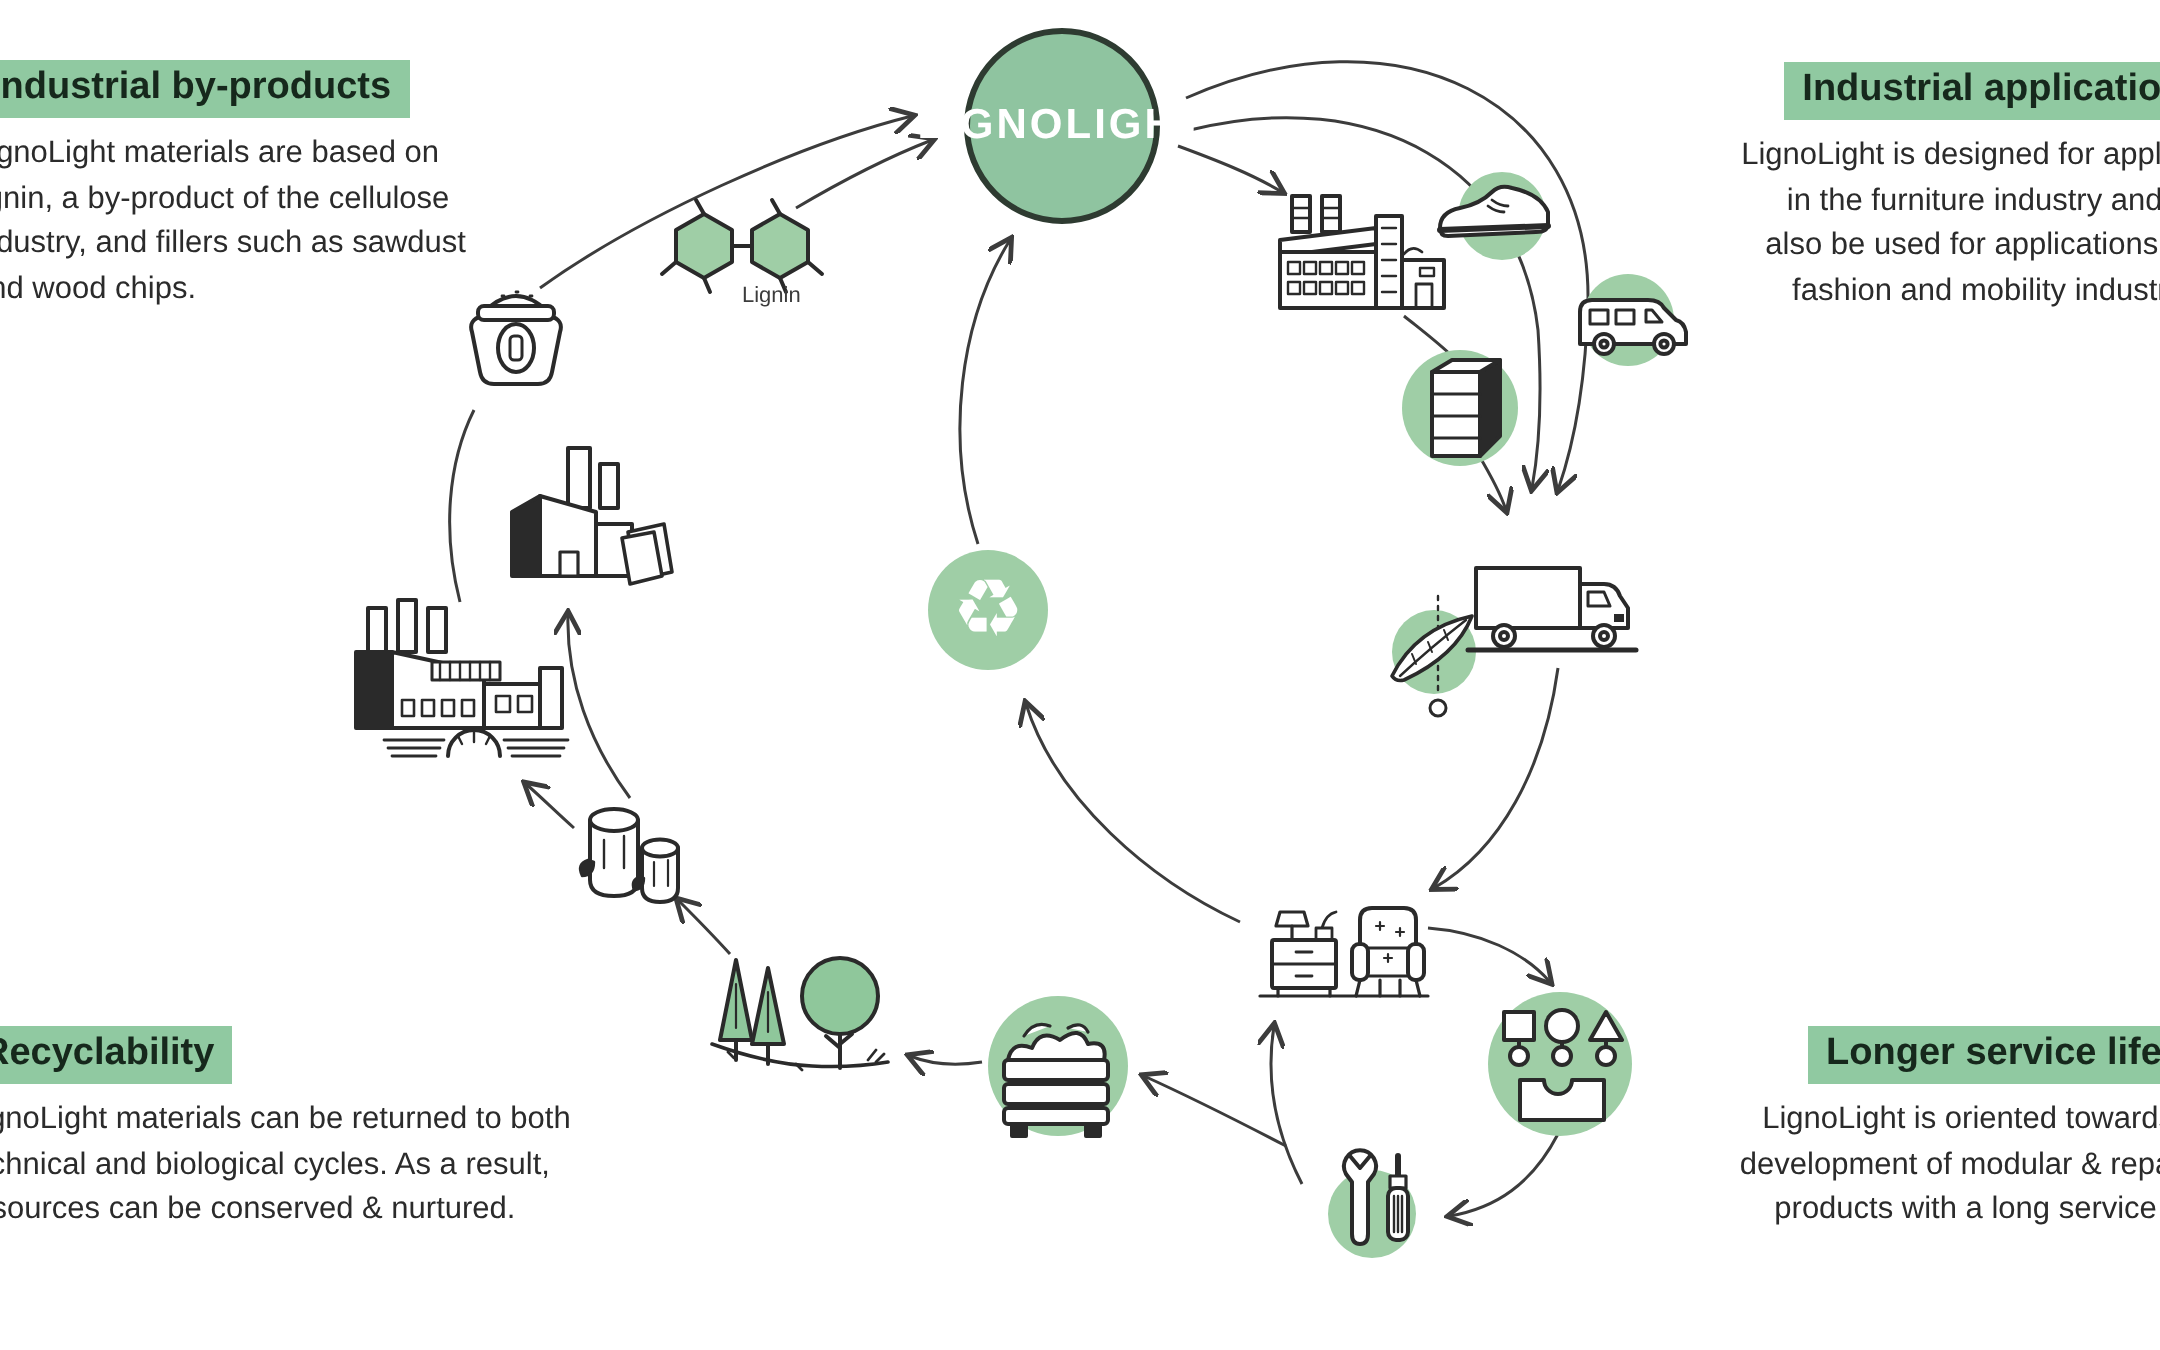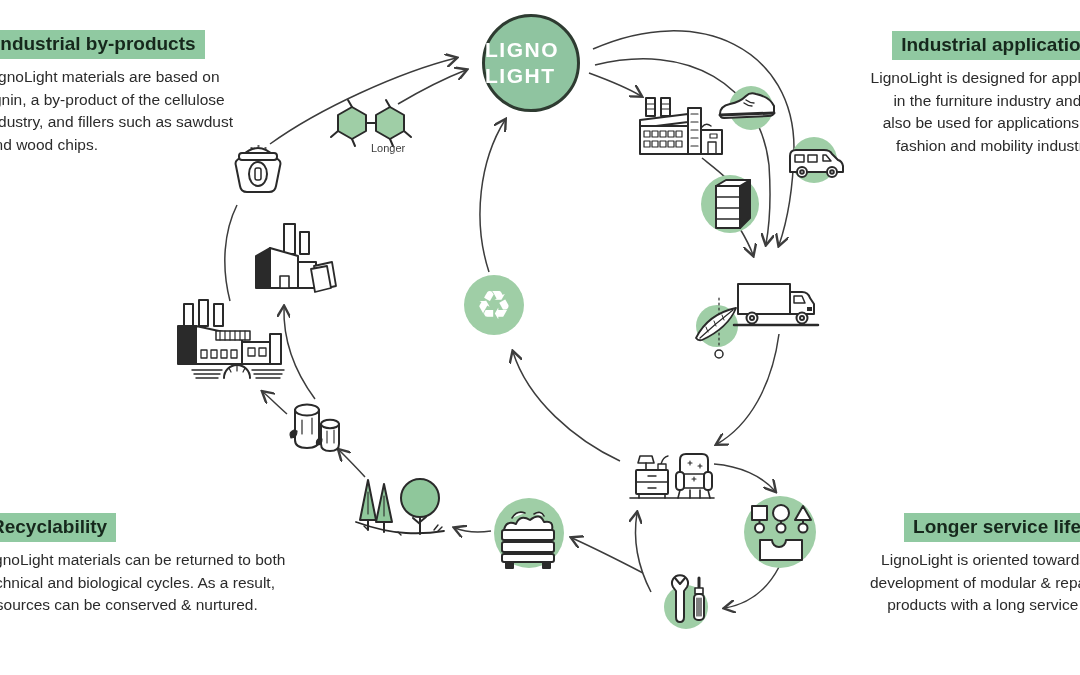--- a/index.html
+++ b/index.html
@@ -7,21 +7,21 @@
   }
   html,body{margin:0;padding:0;}
   body{width:1080px;height:675px;overflow:hidden;background:#ffffff;
        font-family:"Liberation Sans", sans-serif;color:var(--ink);}
   .stage{position:relative;width:1080px;height:675px;overflow:hidden;background:#fff;}
   .arrows{position:absolute;left:0;top:0;z-index:1;}
   .bubble{position:absolute;border-radius:50%;background:var(--bubble);z-index:2;}
   .ic{position:absolute;z-index:3;overflow:visible;}
   .node{position:absolute;left:482px;top:14px;width:98px;height:98px;border-radius:50%;
         background:var(--green);border:3px solid #2e3b31;box-sizing:border-box;
-        display:flex;flex-direction:column;align-items:flex-start;justify-content:center;
+        display:flex;flex-direction:row;align-items:center;justify-content:center;
         z-index:4;}
   .node span{color:#fff;font-weight:700;font-size:21px;line-height:26px;letter-spacing:1.5px;}
   .recycle-glyph{position:absolute;left:464px;top:275px;width:60px;height:60px;z-index:3;
         display:flex;align-items:center;justify-content:center;
         font-family:"DejaVu Sans", sans-serif;font-size:40px;color:#ffffff;line-height:60px;}
   .tb{position:absolute;z-index:5;}
   .hl{display:inline-block;background:var(--hl);color:#16281c;font-weight:700;
       font-size:19px;padding:3px 9px 4px;}
   .lines{margin-top:7px;font-size:15.5px;line-height:22.5px;color:#2b2b2b;}
   .tb-tl{left:-14px;top:30px;width:360px;text-align:left;}
@@ -87,21 +87,21 @@
     <polygon points="24,8 38,16 38,32 24,40 10,32 10,16" fill="#9FCEA6"></polygon>
     <polygon points="62,8 76,16 76,32 62,40 48,32 48,16" fill="#9FCEA6"></polygon>
     <line x1="38" y1="24" x2="48" y2="24"></line>
     <line x1="24" y1="8" x2="20" y2="1"></line>
       <line x1="10" y1="32" x2="3" y2="38"></line>
     <line x1="24" y1="40" x2="27" y2="47"></line>
       <line x1="62" y1="8" x2="58" y2="1"></line>
     <line x1="76" y1="32" x2="83" y2="38"></line>
       <line x1="62" y1="40" x2="65" y2="47"></line>
   </svg>
-  <span class="lignin-label">Longer</span>
+  <span class="lignin-label">Lignin</span>
 
   <svg class="ic" style="left:250px;top:218px;" width="92" height="80" viewBox="0 0 92 80" fill="none" stroke="#2a2a2a" stroke-width="2" stroke-linecap="round" stroke-linejoin="round">
     <rect x="34" y="6" width="11" height="30" fill="#fff"></rect>
     <rect x="50" y="14" width="9" height="22" fill="#fff"></rect>
     <polygon points="6,38 20,30 20,70 6,70" fill="#2a2a2a"></polygon>
     <polygon points="20,30 48,38 48,70 20,70" fill="#fff"></polygon>
     <rect x="48" y="44" width="18" height="26" fill="#fff"></rect>
     <rect x="30" y="58" width="9" height="12" fill="#fff" stroke-width="1.6"></rect>
     <path d="M64,48 L82,44 L86,68 L68,72 Z" fill="#fff" stroke-width="1.8"></path>
     <path d="M61,51 L77,48 L81,70 L65,74 Z" fill="#fff" stroke-width="1.8"></path>

